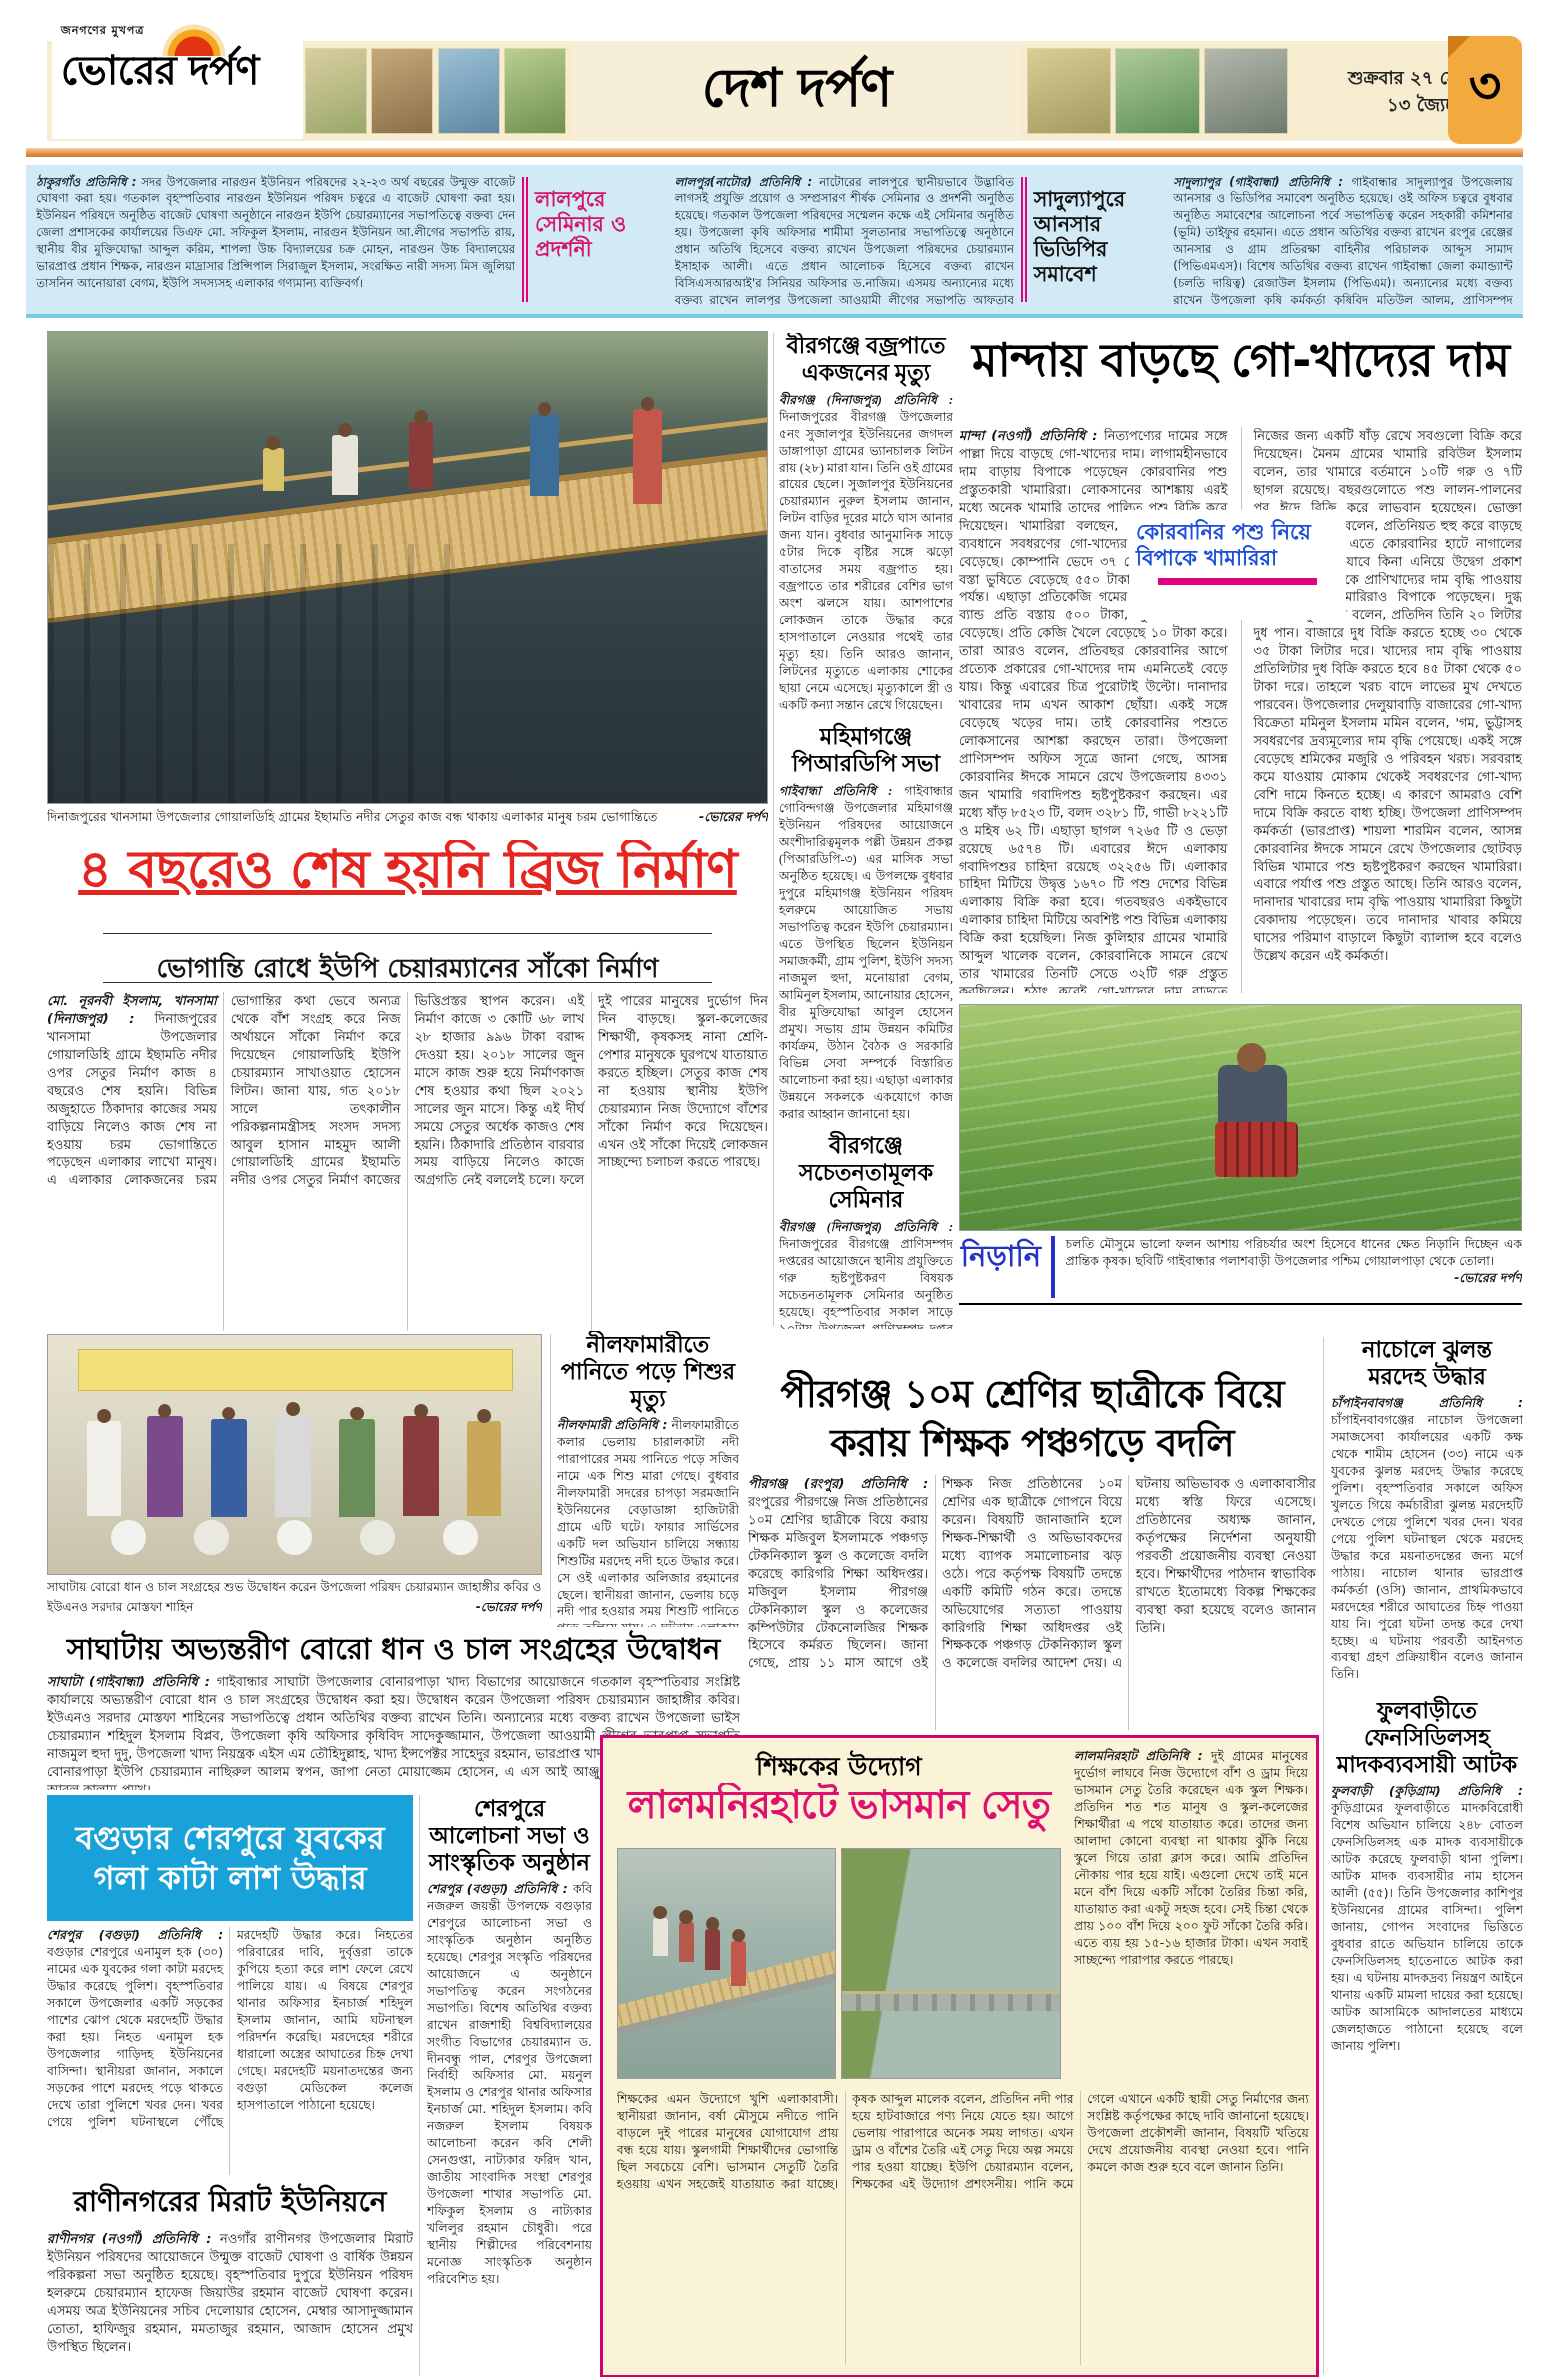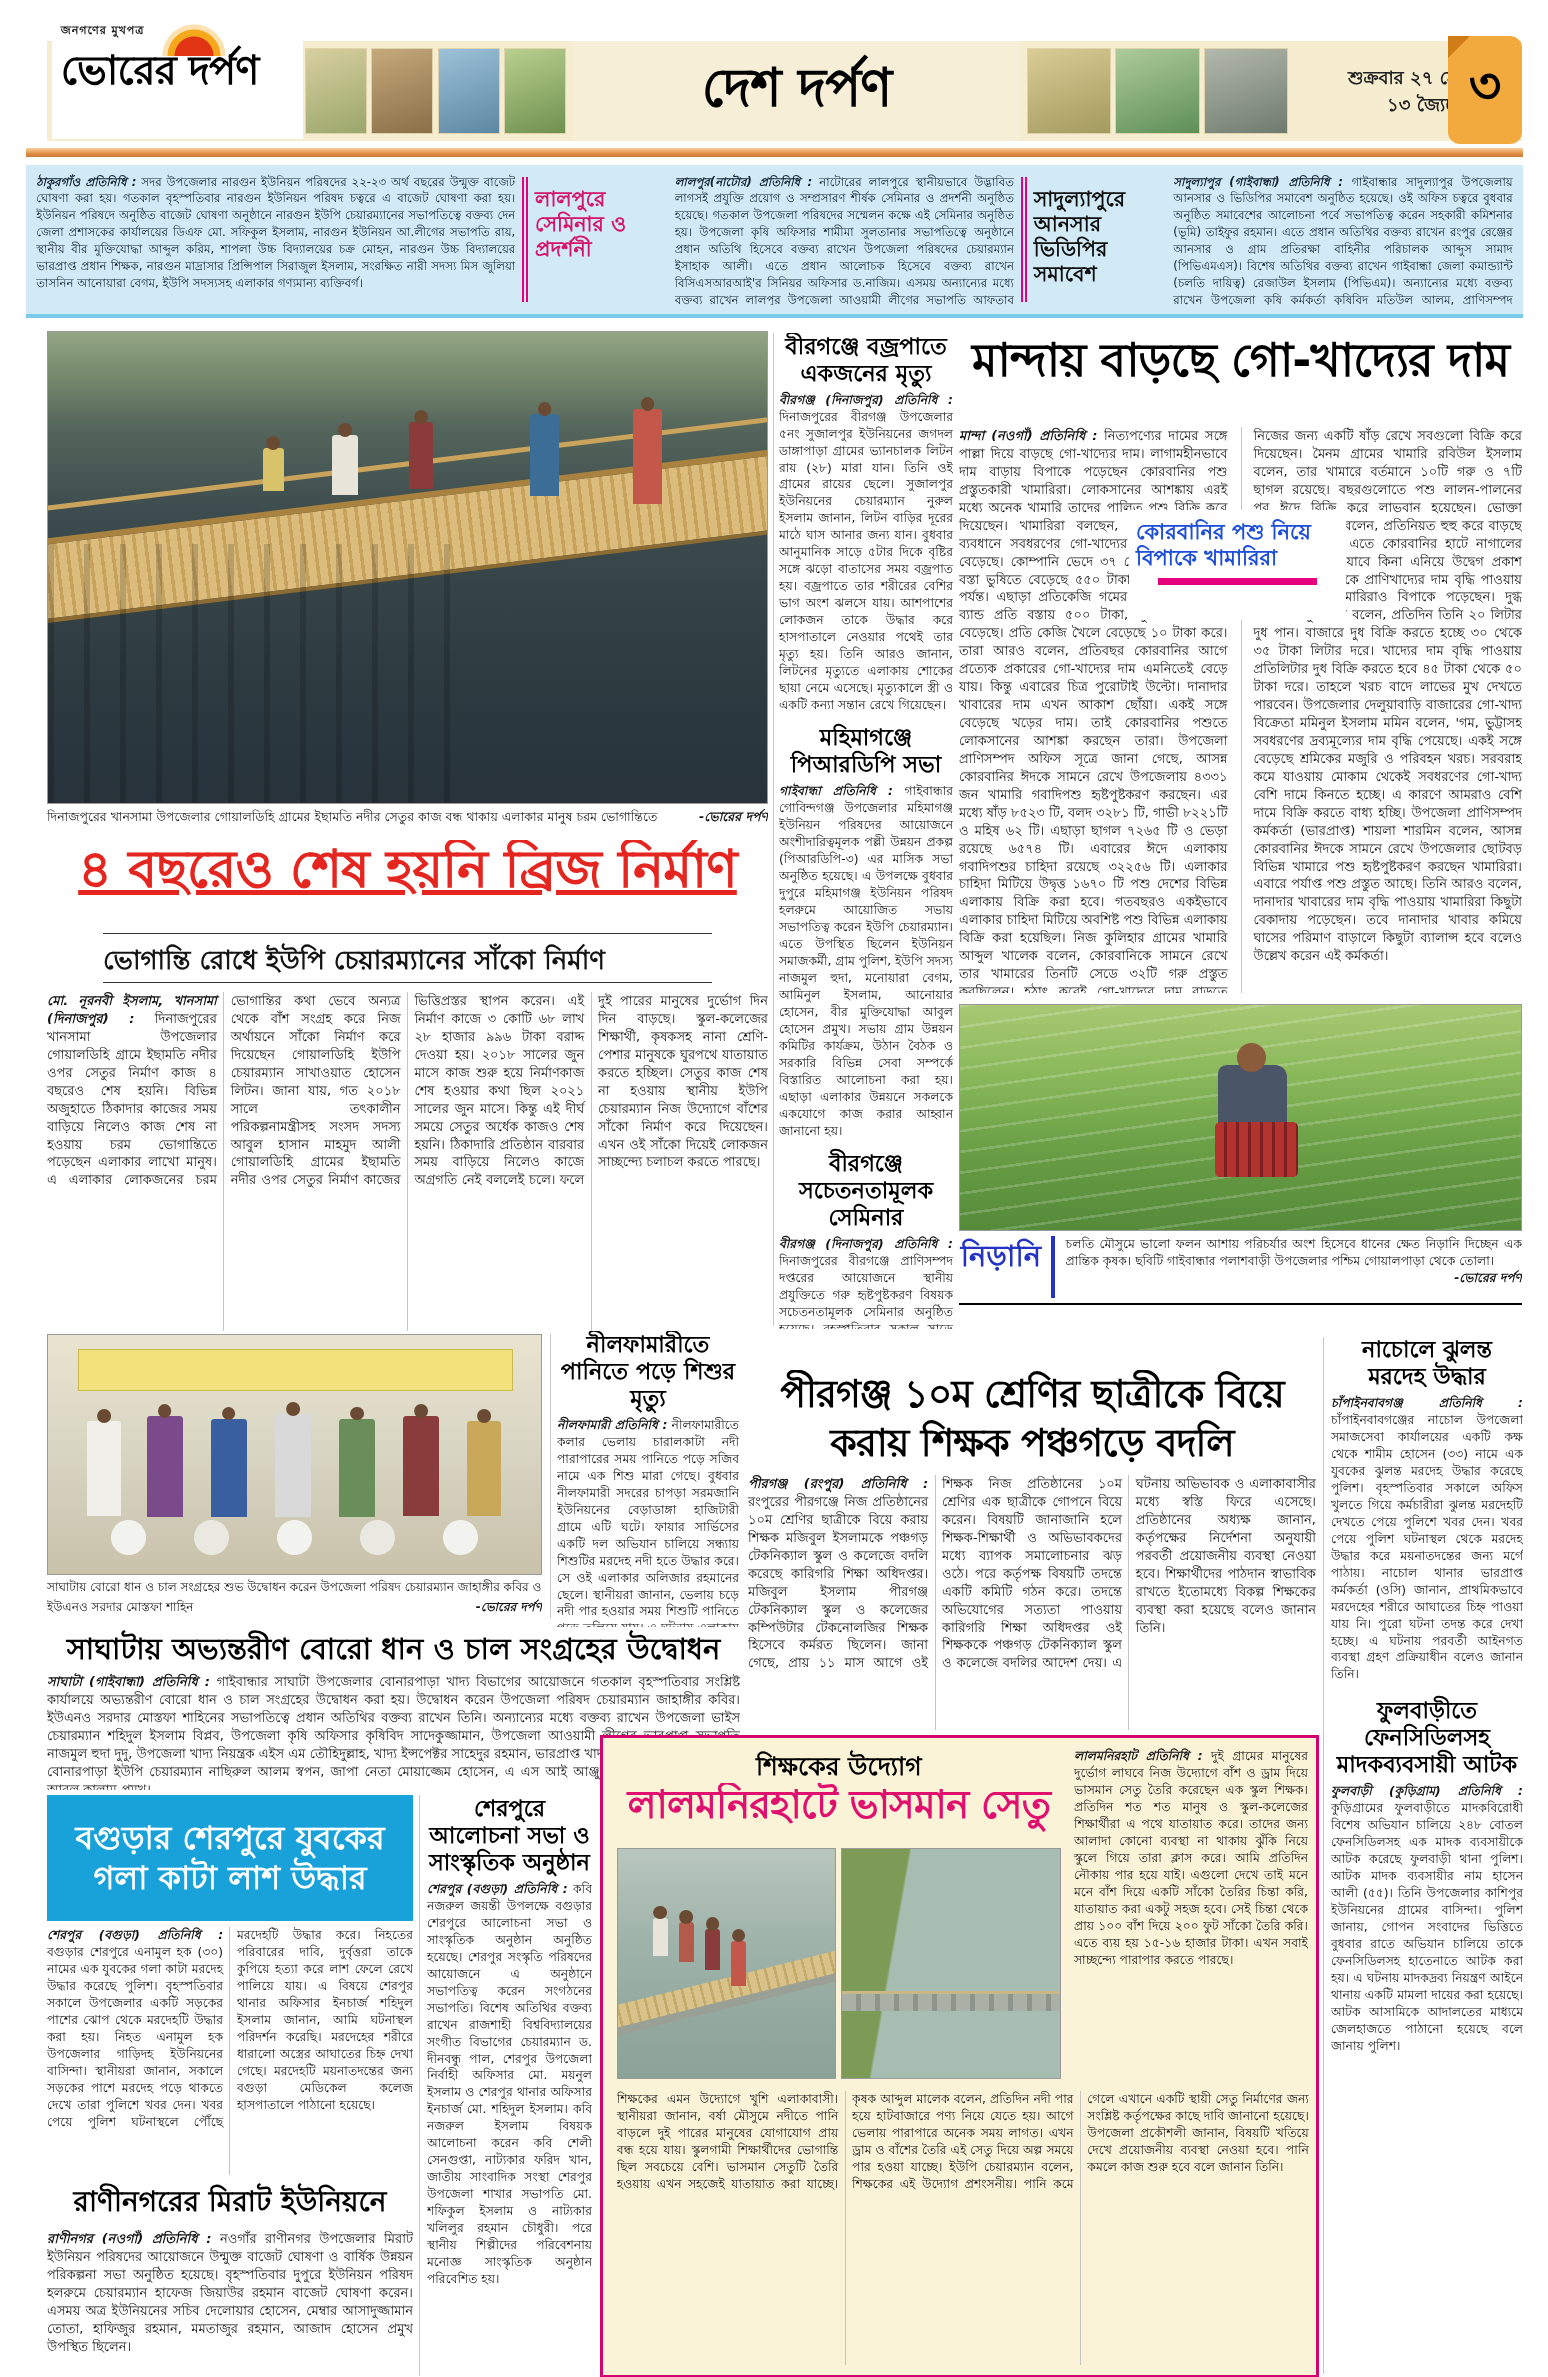--- a/index.html
+++ b/index.html
@@ -67,21 +67,21 @@
      radial-gradient(circle at 90% 50%,#f2f2ee 0 17px,transparent 18px);}
   .lm-photo-a{background:linear-gradient(180deg,#b9c6bd 0%,#9fb3aa 40%,#8aa298 100%);}
   .lm-photo-b{background:linear-gradient(100deg,#7d9a57 0 26%,#a8bdb2 27% 100%);}
   .lm-deck{position:absolute;left:-8.6px;top:55%;width:120%;height:22.4px;transform:rotate(-14deg);
      background:repeating-linear-gradient(90deg,#d8c28a 0 6.9px,#c3a96a 6.9px 9.5px);border-bottom:8.6px solid #9aa096;}
   .lm-deck2{position:absolute;left:0;top:62%;width:100%;height:17px;
      background:repeating-linear-gradient(90deg,#aab0a6 0 13.8px,#8d948b 13.8px 19px);border-top:3.4px solid #c9b887;}
 
   
   .bridge-headline{font-size:52px;font-weight:bold;color:#e52620;text-align:center;line-height:1.15;letter-spacing:-0.9px;}
-  .bridge-subhead{font-size:26px;font-weight:bold;text-align:left;border-top:1.7px solid #333;border-bottom:1.7px solid #333;padding:6px 0;}
+  .bridge-subhead{font-size:26px;font-weight:bold;text-align:center;border-top:1.7px solid #333;border-bottom:1.7px solid #333;padding:14px 0;}
   .big-black{font-weight:bold;text-align:center;color:#000;}
   .inset-box{background:#ffffff;padding:8.6px 6.9px 3.4px 6.9px;z-index:4;}
   .inset-box .t{font-size:21px;font-weight:bold;text-align:left;line-height:1.25;color:#1d4ed8;}
   .inset-box .bar{width:78%;height:6.9px;background:#e5007d;margin:6.9px auto 0 auto;}
   .nirani-row{display:flex;border-bottom:2.6px solid #000;padding-bottom:5.2px;}
   .nirani-label{flex:none;font-size:29px;font-weight:bold;color:#2433c4;border-right:4.3px solid #2433c4;
      padding:5.2px 10.3px 0 1.7px;margin-right:10.3px;line-height:1.1;}
   .credit{font-weight:bold;font-style:italic;float:right;}
   .blue-box{background:#18a2d9;color:#fff;font-size:32px;font-weight:bold;text-align:center;line-height:1.25;
      display:flex;align-items:center;justify-content:center;padding:5.2px;}
@@ -167,21 +167,21 @@
       <span class="credit">-ভোরের দর্পণ</span>
     </div>
     <div class="abs bridge-headline" style="left:47px;top:509px;width:721px;height:89px;text-decoration:underline;">৪ বছরেও শেষ হয়নি ব্রিজ নির্মাণ</div>
     <div class="abs bridge-subhead" style="left:103px;top:602px;width:609px;height:50px;">ভোগান্তি রোধে ইউপি চেয়ারম্যানের সাঁকো নির্মাণ</div>
     <div class="abs body-text cols-4" style="left:47px;top:661px;width:721px;height:339px;">
       <span class="byline">মো. নূরনবী ইসলাম, খানসামা (দিনাজপুর) :</span>
       <span>দিনাজপুরের খানসামা উপজেলার গোয়ালডিহি গ্রামে ইছামতি নদীর ওপর সেতুর নির্মাণ কাজ ৪ বছরেও শেষ হয়নি। বিভিন্ন অজুহাতে ঠিকাদার কাজের সময় বাড়িয়ে নিলেও কাজ শেষ না হওয়ায় চরম ভোগান্তিতে পড়েছেন এলাকার লাখো মানুষ। এ এলাকার লোকজনের চরম ভোগান্তির কথা ভেবে অন্যত্র থেকে বাঁশ সংগ্রহ করে নিজ অর্থায়নে সাঁকো নির্মাণ করে দিয়েছেন গোয়ালডিহি ইউপি চেয়ারম্যান সাখাওয়াত হোসেন লিটন। জানা যায়, গত ২০১৮ সালে তৎকালীন পরিকল্পনামন্ত্রীসহ সংসদ সদস্য আবুল হাসান মাহমুদ আলী গোয়ালডিহি গ্রামের ইছামতি নদীর ওপর সেতুর নির্মাণ কাজের ভিত্তিপ্রস্তর স্থাপন করেন। এই নির্মাণ কাজে ৩ কোটি ৬৮ লাখ ২৮ হাজার ৯৯৬ টাকা বরাদ্দ দেওয়া হয়। ২০১৮ সালের জুন মাসে কাজ শুরু হয়ে নির্মাণকাজ শেষ হওয়ার কথা ছিল ২০২১ সালের জুন মাসে। কিন্তু এই দীর্ঘ সময়ে সেতুর অর্ধেক কাজও শেষ হয়নি। ঠিকাদারি প্রতিষ্ঠান বারবার সময় বাড়িয়ে নিলেও কাজে অগ্রগতি নেই বললেই চলে। ফলে দুই পারের মানুষের দুর্ভোগ দিন দিন বাড়ছে। স্কুল-কলেজের শিক্ষার্থী, কৃষকসহ নানা শ্রেণি-পেশার মানুষকে ঘুরপথে যাতায়াত করতে হচ্ছিল। সেতুর কাজ শেষ না হওয়ায় স্থানীয় ইউপি চেয়ারম্যান নিজ উদ্যোগে বাঁশের সাঁকো নির্মাণ করে দিয়েছেন। এখন ওই সাঁকো দিয়েই লোকজন সাচ্ছন্দ্যে চলাচল করতে পারছে।</span>
     </div>
 
     <div class="vr" style="left:773px;top:1.7px;height:993px;"></div>
-    <div class="abs" style="left:779px;top:1.7px;width:174px;height:996px;">
+    <div class="abs" style="left:779px;top:1.7px;width:174px;height:996px;font-family:Liberation Serif, serif;">
       <div>
         <div class="h-col">বীরগঞ্জে বজ্রপাতে একজনের মৃত্যু</div>
         <div class="body-text sm">
           <span class="byline">বীরগঞ্জ (দিনাজপুর) প্রতিনিধি :</span>
           <span>দিনাজপুরের বীরগঞ্জ উপজেলার ৫নং সুজালপুর ইউনিয়নের জগদল ডাঙ্গাপাড়া গ্রামের ভ্যানচালক লিটন রায় (২৮) মারা যান। তিনি ওই গ্রামের রায়ের ছেলে। সুজালপুর ইউনিয়নের চেয়ারম্যান নুরুল ইসলাম জানান, লিটন বাড়ির দূরের মাঠে ঘাস আনার জন্য যান। বুধবার আনুমানিক সাড়ে ৫টার দিকে বৃষ্টির সঙ্গে ঝড়ো বাতাসের সময় বজ্রপাত হয়। বজ্রপাতে তার শরীরের বেশির ভাগ অংশ ঝলসে যায়। আশপাশের লোকজন তাকে উদ্ধার করে হাসপাতালে নেওয়ার পথেই তার মৃত্যু হয়। তিনি আরও জানান, লিটনের মৃত্যুতে এলাকায় শোকের ছায়া নেমে এসেছে। মৃত্যুকালে স্ত্রী ও একটি কন্যা সন্তান রেখে গিয়েছেন।</span>
         </div>
       </div>
       <div style="margin-top:10.3px;">
         <div class="h-col">মহিমাগঞ্জে পিআরডিপি সভা</div>
         <div class="body-text sm">

